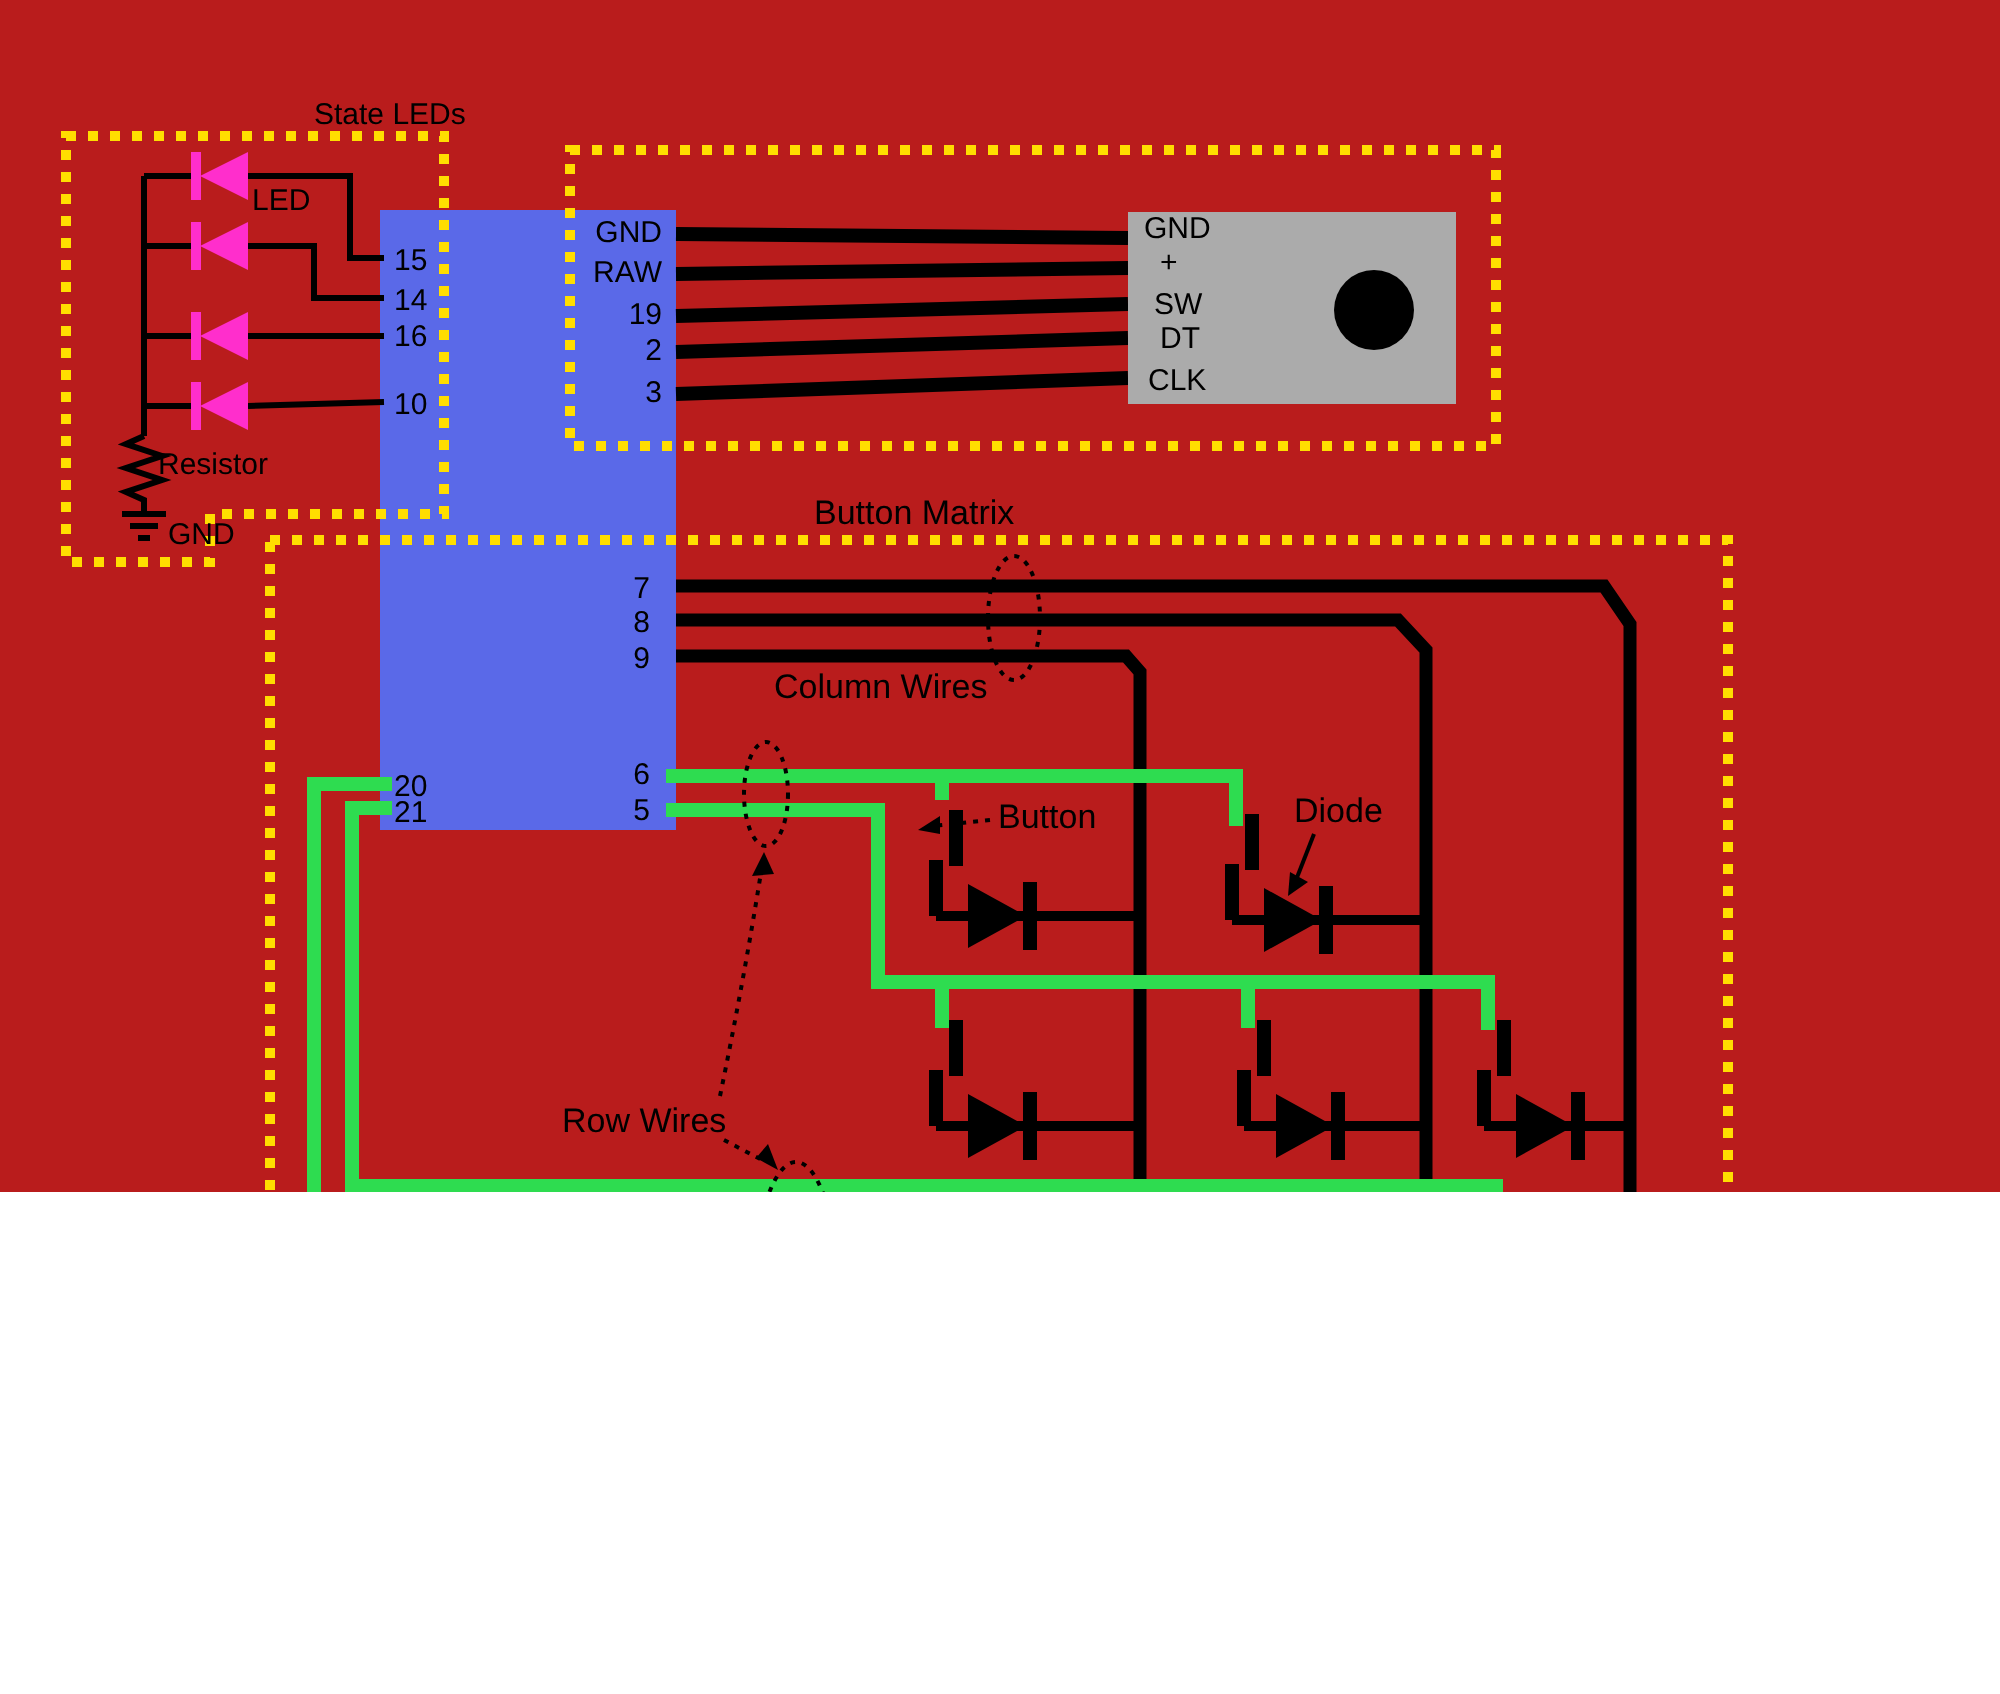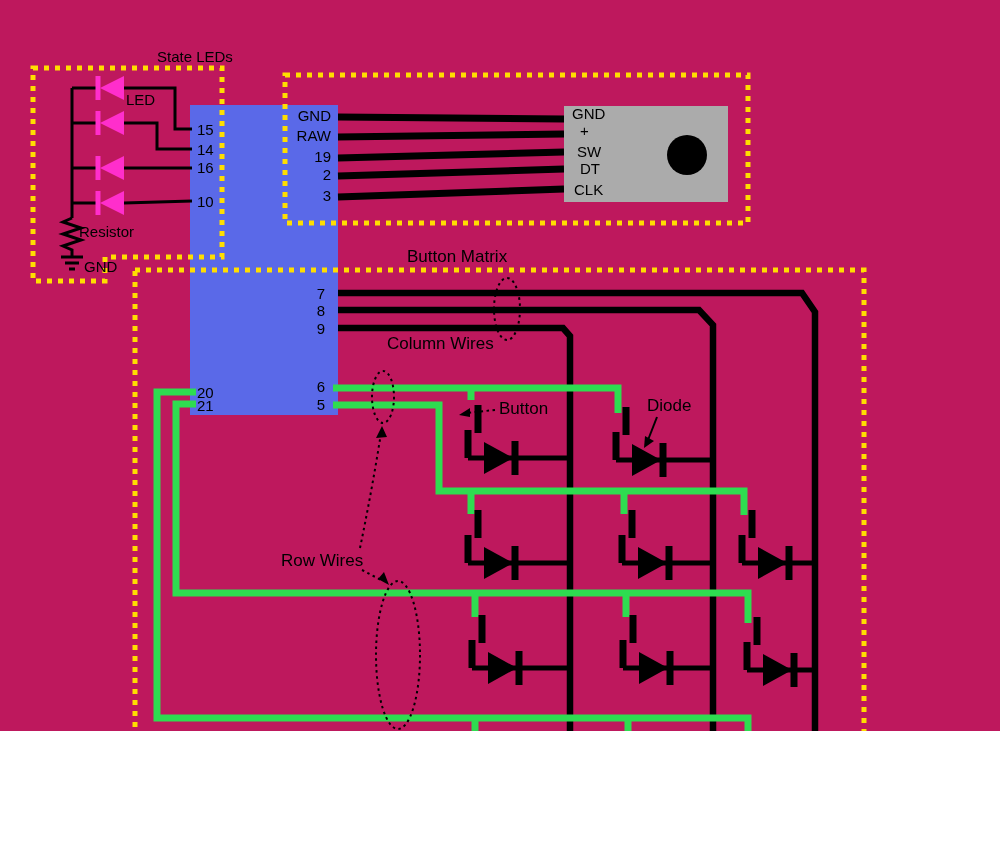--- a/index.html
+++ b/index.html
@@ -1,16 +1,16 @@
 <!DOCTYPE html>
 <html><head>
 <meta charset="utf-8">
 <style>
   html,body{margin:0;padding:0;background:#fff;}
-  .stage{position:relative;width:1000px;height:731px;background:#be185d;overflow:hidden;}
+  .stage{position:relative;width:1000px;height:596px;background:#b91c1c;overflow:hidden;}
   .lbl{font-family:"Liberation Sans", sans-serif;fill:#000;}
   .pin{font-size:15px;}
   .anno{font-size:17px;}
   .small{font-size:15px;}
   .ybox{fill:none;stroke:var(--yellow);stroke-width:5;stroke-dasharray:5 6;}
   .blk{stroke:#000;fill:none;}
   .grn{stroke:var(--green);fill:none;stroke-width:7;}
   .dot{stroke:#000;fill:none;stroke-width:2;stroke-dasharray:2.5 3.5;}
 </style>
 </head>

